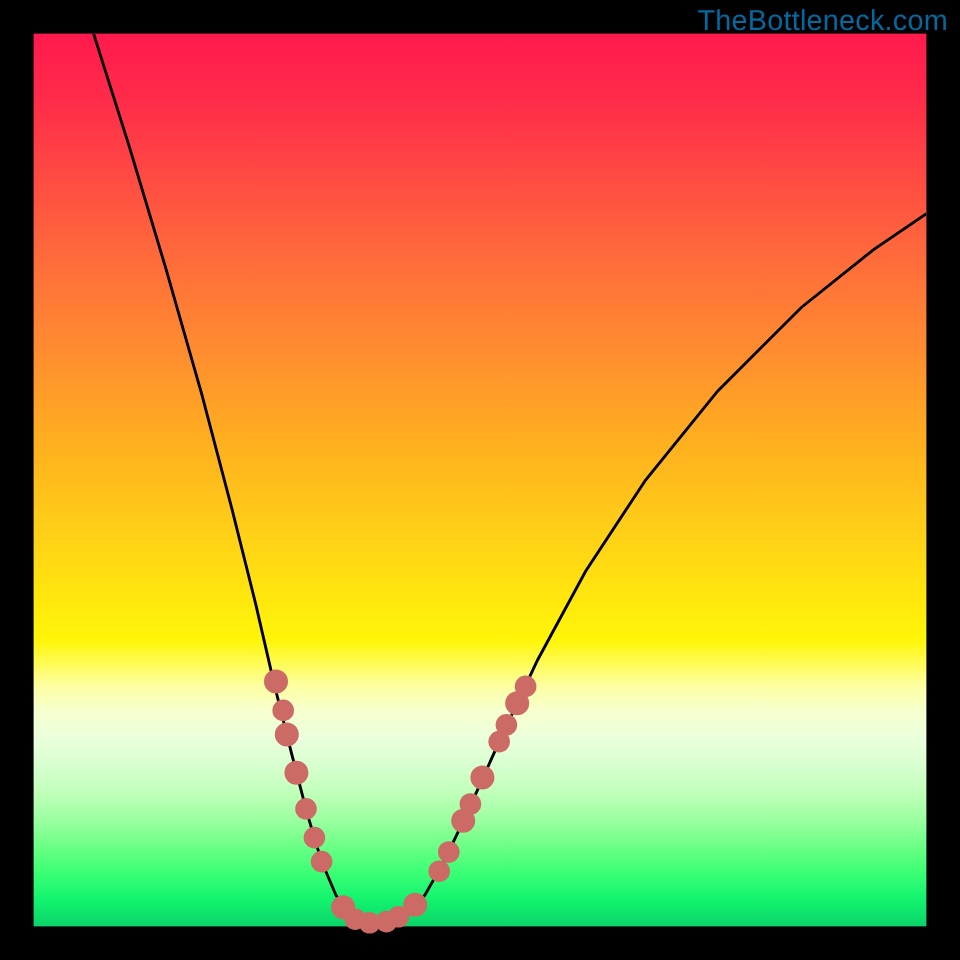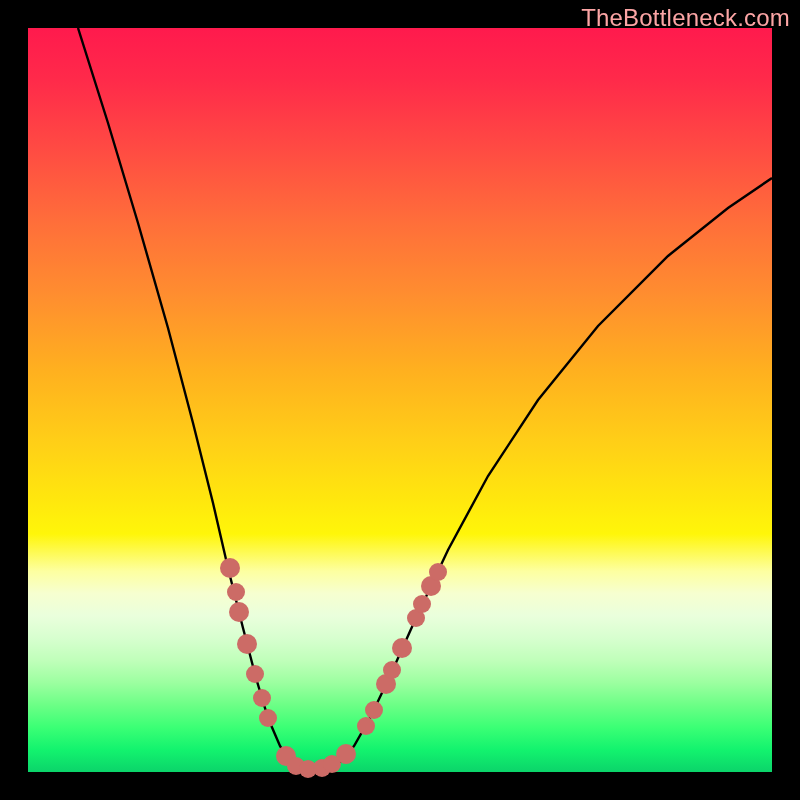--- a/index.html
+++ b/index.html
@@ -42,21 +42,21 @@
       #6cff86 91%,
       #3bff75 94%,
       #13f36e 97%,
       #0bd46a 100%
     );
   }
   .watermark {
     position: absolute;
     top: 4px;
     right: 10px;
-    color: #fca5a5;
+    color: #0369a1;
     font-size: 24px;
     font-weight: 500;
     letter-spacing: 0.2px;
     user-select: none;
   }
   svg.curve {
     position: absolute;
     left: 0;
     top: 0;
     width: 744px;

